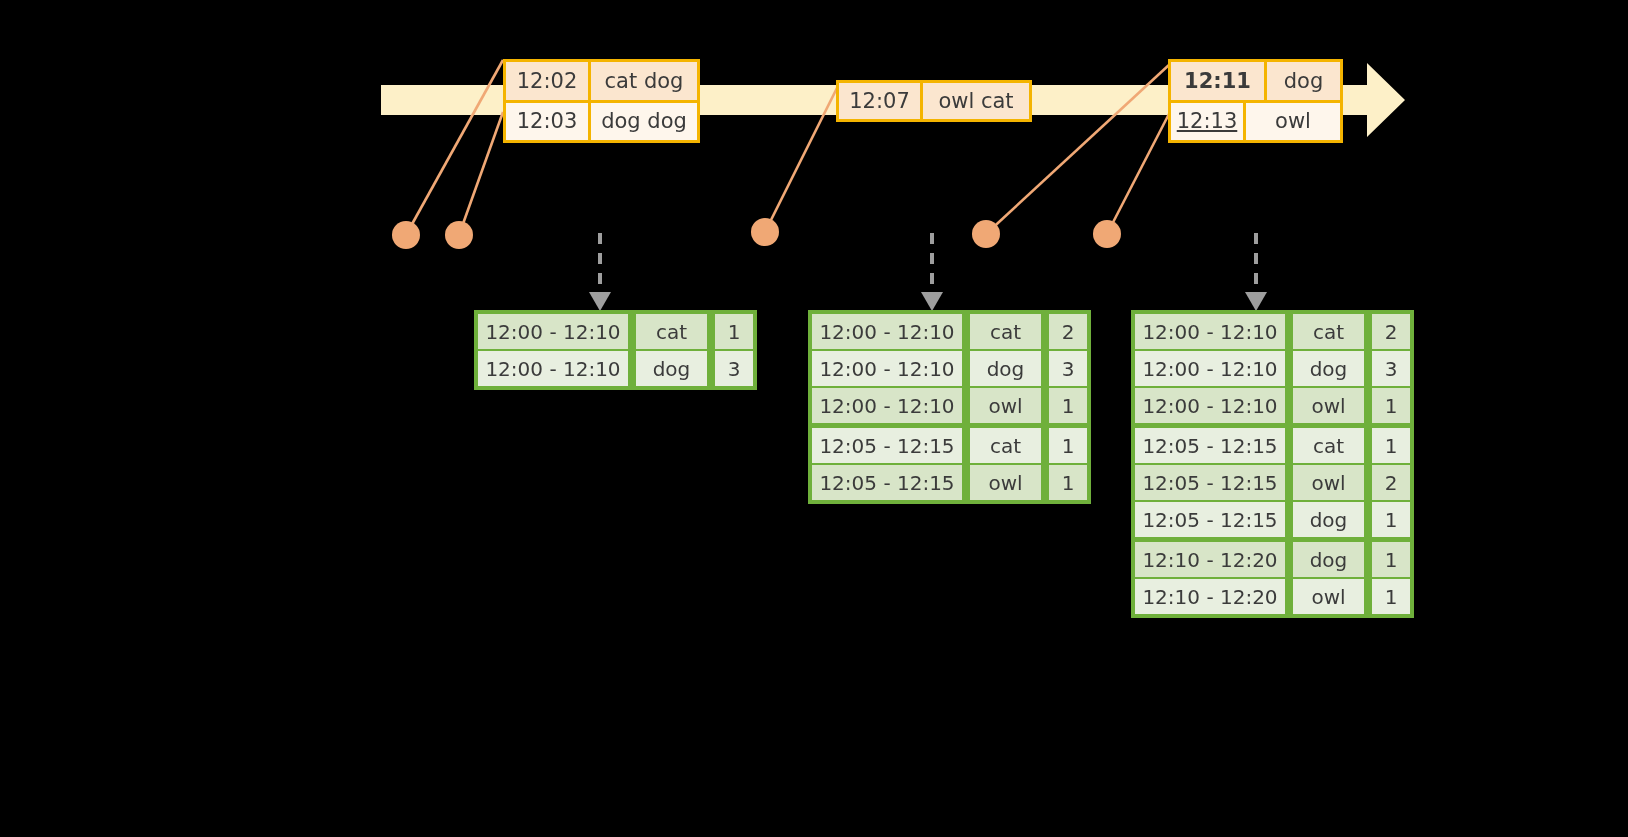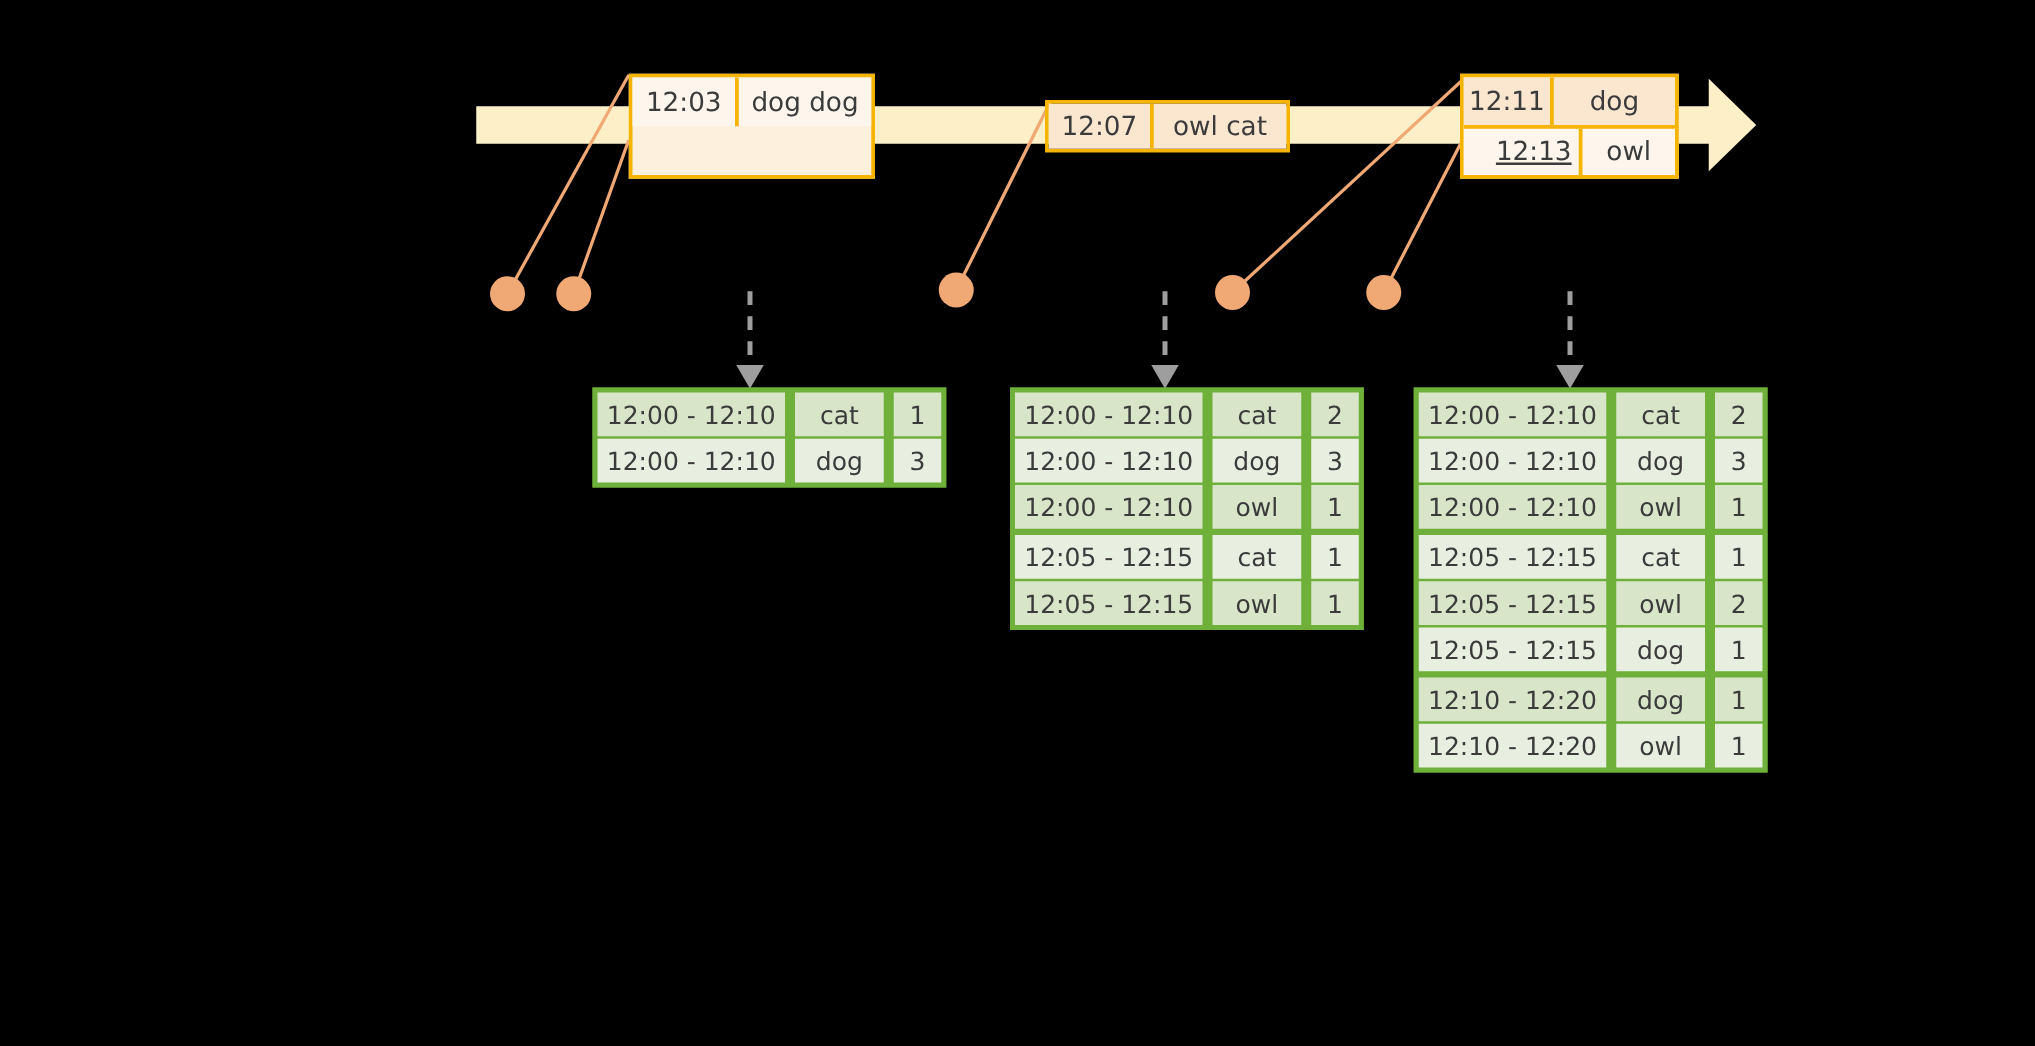--- a/index.html
+++ b/index.html
@@ -40,21 +40,21 @@
     flex-direction: column;
     background: #FDF0DD;
   }
   .event-row {
     display: flex;
     flex-direction: row;
     height: 39px;
   }
   .event-row.alt  { background: #FBE6CF; }
   .event-row.alt2 { background: #FEF6EC; }
-  .event-row + .event-row { border-top: 3px solid #F4B400; padding-left: 20px; }
+  .event-row + .event-row { border-top: 3px solid #F4B400; }
   .cell-time {
     display: flex;
     align-items: center;
     justify-content: center;
     font-size: 21px;
     color: #3b3b3b;
     box-sizing: border-box;
     border-right: 3px solid #F4B400;
   }
   .cell-words {
@@ -130,36 +130,40 @@
       <line x1="1256" y1="233" x2="1256" y2="292" stroke-dasharray="11,9"></line>
     </g>
     <g fill="#9E9E9E">
       <polygon points="589,292 611,292 600,311"></polygon>
       <polygon points="921,292 943,292 932,311"></polygon>
       <polygon points="1245,292 1267,292 1256,311"></polygon>
     </g>
   </svg>
 
   <div class="event-box" style="left:503px; top:59px; width:197px; height:84px;">
+    <div class="event-row alt">
+      <div class="cell-time" style="width:85px;">12:02</div>
+      <div class="cell-words">cat dog</div>
+    </div>
     <div class="event-row alt2">
       <div class="cell-time" style="width:85px;">12:03</div>
       <div class="cell-words">dog dog</div>
     </div>
   </div>
 
   <div class="event-box" style="left:836px; top:80px; width:196px; height:42px;">
     <div class="event-row alt" style="height:36px;text-align:right;">
       <div class="cell-time" style="width:84px;">12:07</div>
       <div class="cell-words">owl cat</div>
     </div>
   </div>
 
   <div class="event-box" style="left:1168px; top:59px; width:175px; height:84px;">
     <div class="event-row alt">
-      <div class="cell-time" style="width:72px;">12:11</div>
+      <div class="cell-time" style="width:96px;font-weight:bold;">12:11</div>
       <div class="cell-words">dog</div>
     </div>
     <div class="event-row alt2">
       <div class="cell-time" style="width:75px;text-decoration:underline;">12:13</div>
       <div class="cell-words">owl</div>
     </div>
   </div>
 
   <div class="result-table" id="result-table-1" style="left:474px; top:310px;">
       <div class="res-row shade">

